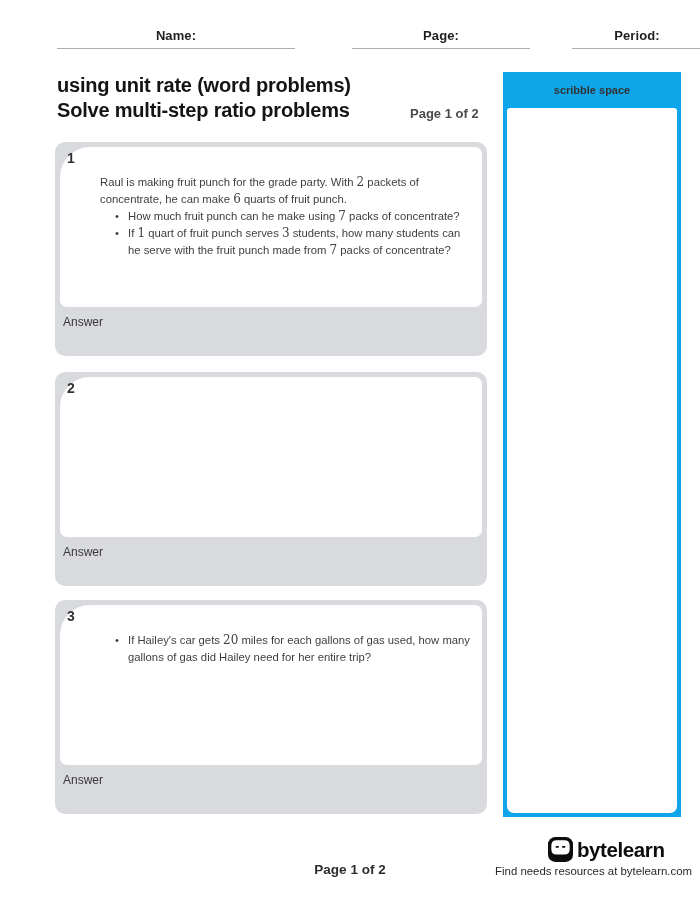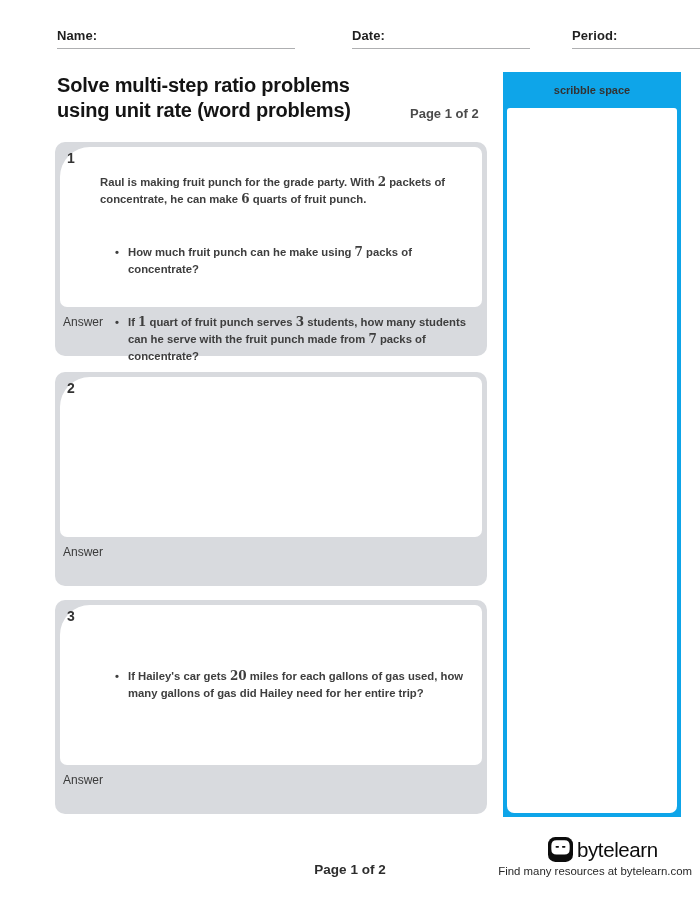--- a/index.html
+++ b/index.html
@@ -11,20 +11,21 @@
     font-family:"Liberation Sans", sans-serif;
     color:#222;
     overflow:hidden;
   }
 
   
   .field {
     position:absolute; top:26px;
     border-bottom:1.5px solid #aeafb1;
     padding-bottom:4px;
+    text-align:center;
   }
   .field .flabel { font-size:13px; font-weight:bold; color:#1f1f1f; letter-spacing:.1px; }
   .field-name   { left:57px;  width:238px; }
   .field-date   { left:352px; width:178px; }
   .field-period { left:572px; width:130px; }
 
   
   .title {
     position:absolute; left:57px; top:73px; width:360px;
     font-size:20px; line-height:25px; font-weight:bold;
@@ -52,70 +53,70 @@
   
   .card {
     position:absolute; left:55px; width:432px; height:214px;
     background:#d8dade; border-radius:10px;
   }
   .card-1 { top:142px; }
   .card-2 { top:372px; }
   .card-3 { top:600px; }
   .card-white {
     position:absolute; top:5px; left:5px; right:5px; height:160px;
-    background:#ffffff; border-radius:30px 7px 7px 7px;font-weight:bold;
+    background:#ffffff; border-radius:30px 7px 7px 7px;
   }
   .card-num {
     position:absolute; top:8px; left:12px;
     font-size:14px; font-weight:bold; color:#333;
   }
   .card-body {
     position:absolute; left:40px; top:27px; width:372px;
     font-size:11.3px; line-height:17px; color:#3e3e3e;
   }
   .card-body ul { margin:0; padding-left:15px; list-style:none; }
-  .card-body li { position:relative; padding-left:13px;margin-top:36px; }
+  .card-body li { position:relative; padding-left:13px; }
   .card-body li::before { content:"\2022"; position:absolute; left:0; top:0; color:#3e3e3e; }
   .num { font-family:"DejaVu Serif", serif; font-size:1.06em; }
   .card-answer {
     position:absolute; left:8px; top:173px;
     font-size:12px; color:#3a3a3a;
   }
 
   
   .footer-page {
     position:absolute; left:250px; top:862px; width:200px; text-align:center;
     font-size:13.5px; font-weight:bold; color:#2d2d2d;
   }
   .brand-mark { position:absolute; left:548px; top:837px; width:25px; height:25px; }
   .brand-name {
     position:absolute; left:577px; top:838px;
-    font-size:20.5px; font-weight:normal; color:#0c0c0c; letter-spacing:-.4px;
+    font-size:20.5px; font-weight:bold; color:#0c0c0c; letter-spacing:-.4px;
   }
   .brand-tagline {
     position:absolute; right:8px; top:865px;
     font-size:11.4px; color:#282828;
   }
 </style>
 </head>
 <body>
 
 <div class="field field-name">
   <span class="flabel">Name:</span>
 </div>
 <div class="field field-date">
-  <span class="flabel">Date:</span>
+  <span class="flabel">Page:</span>
 </div>
 <div class="field field-period">
   <span class="flabel">Period:</span>
 </div>
 
 <div class="title">
+  <div>using unit rate (word problems)</div>
   <div>Solve multi-step ratio problems</div>
-  <div>using unit rate (word problems)</div>
 </div>
 <div class="page-indicator">Page 1 of 2</div>
 
 <div class="scribble">
   <div class="scribble-header">scribble space</div>
   <div class="scribble-body"></div>
 </div>
 
 <div class="card card-1">
   <div class="card-white">
@@ -157,13 +158,13 @@
 
 <div class="footer-page">Page 1 of 2</div>
 
 <svg class="brand-mark" viewBox="0 0 24 24" aria-hidden="true">
   <rect x="0" y="0" width="24" height="24" rx="7" fill="#0c0c0c"></rect>
   <path d="M3.2 8.2 q0-5 5-5 h7.6 q5 0 5 5 v3.6 q0 5-5 5 h-7.6 q-5 0-5-5 Z" fill="#ffffff"></path>
   <rect x="7.2" y="8.6" width="3.4" height="1.7" rx="0.85" fill="#0c0c0c"></rect>
   <rect x="13.4" y="8.6" width="3.4" height="1.7" rx="0.85" fill="#0c0c0c"></rect>
 </svg>
 <div class="brand-name">bytelearn</div>
-<div class="brand-tagline">Find many resources at bytelearn.com</div>
+<div class="brand-tagline">Find needs resources at bytelearn.com</div>
 
 </body></html>

